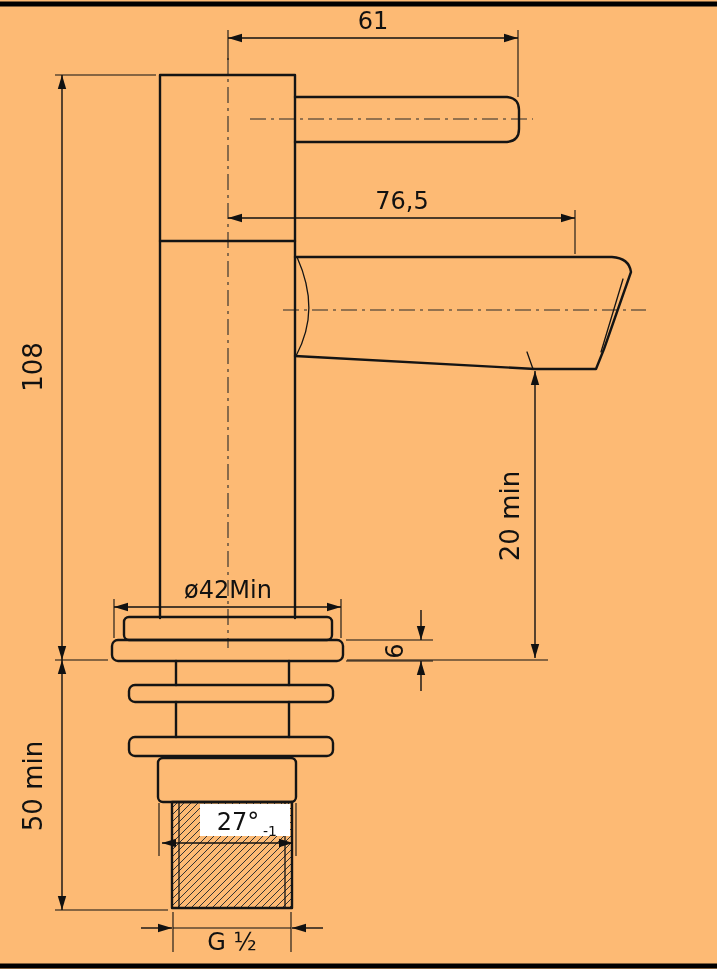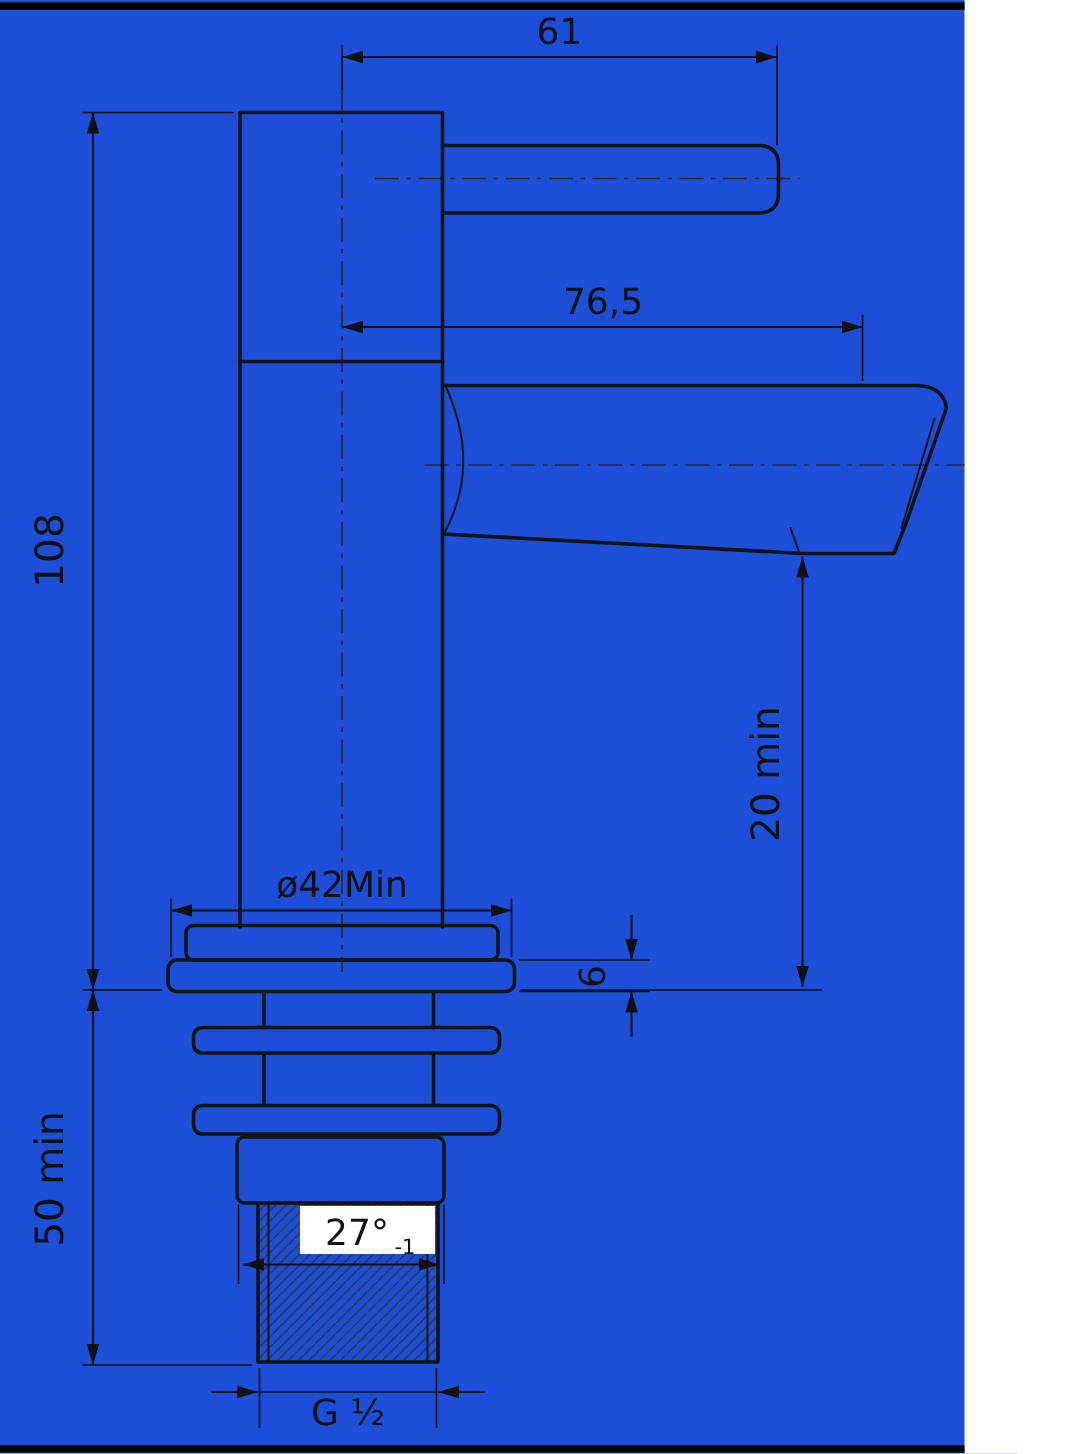--- a/index.html
+++ b/index.html
@@ -1,16 +1,16 @@
 <!DOCTYPE html>
 <html><head>
 <meta charset="utf-8">
 <style>
   html,body{margin:0;padding:0;background:#ffffff;}
-  .sheet{position:relative;width:643px;height:969px;background:#1d4ed8;overflow:hidden;}
+  .sheet{position:relative;width:717px;height:969px;background:#fdba74;overflow:hidden;}
   svg{display:block;}
   .outline{stroke:#141414;stroke-width:2.4;fill:none;stroke-linejoin:round;stroke-linecap:round;}
   .thin{stroke:#141414;stroke-width:1.3;fill:none;}
   .cl{stroke:#2a2a2a;stroke-width:1.1;fill:none;stroke-dasharray:16 5 3 5;}
   .dim{stroke:#111;stroke-width:1.4;fill:none;}
   .ext{stroke:#111;stroke-width:1.1;fill:none;}
   .frame{stroke:#000;stroke-width:5;}
   text{font-family:"DejaVu Sans","Liberation Sans",sans-serif;fill:#111;font-size:24px;}
   .lbl-lg{font-size:26px;}
   .sub{font-size:14px;}

